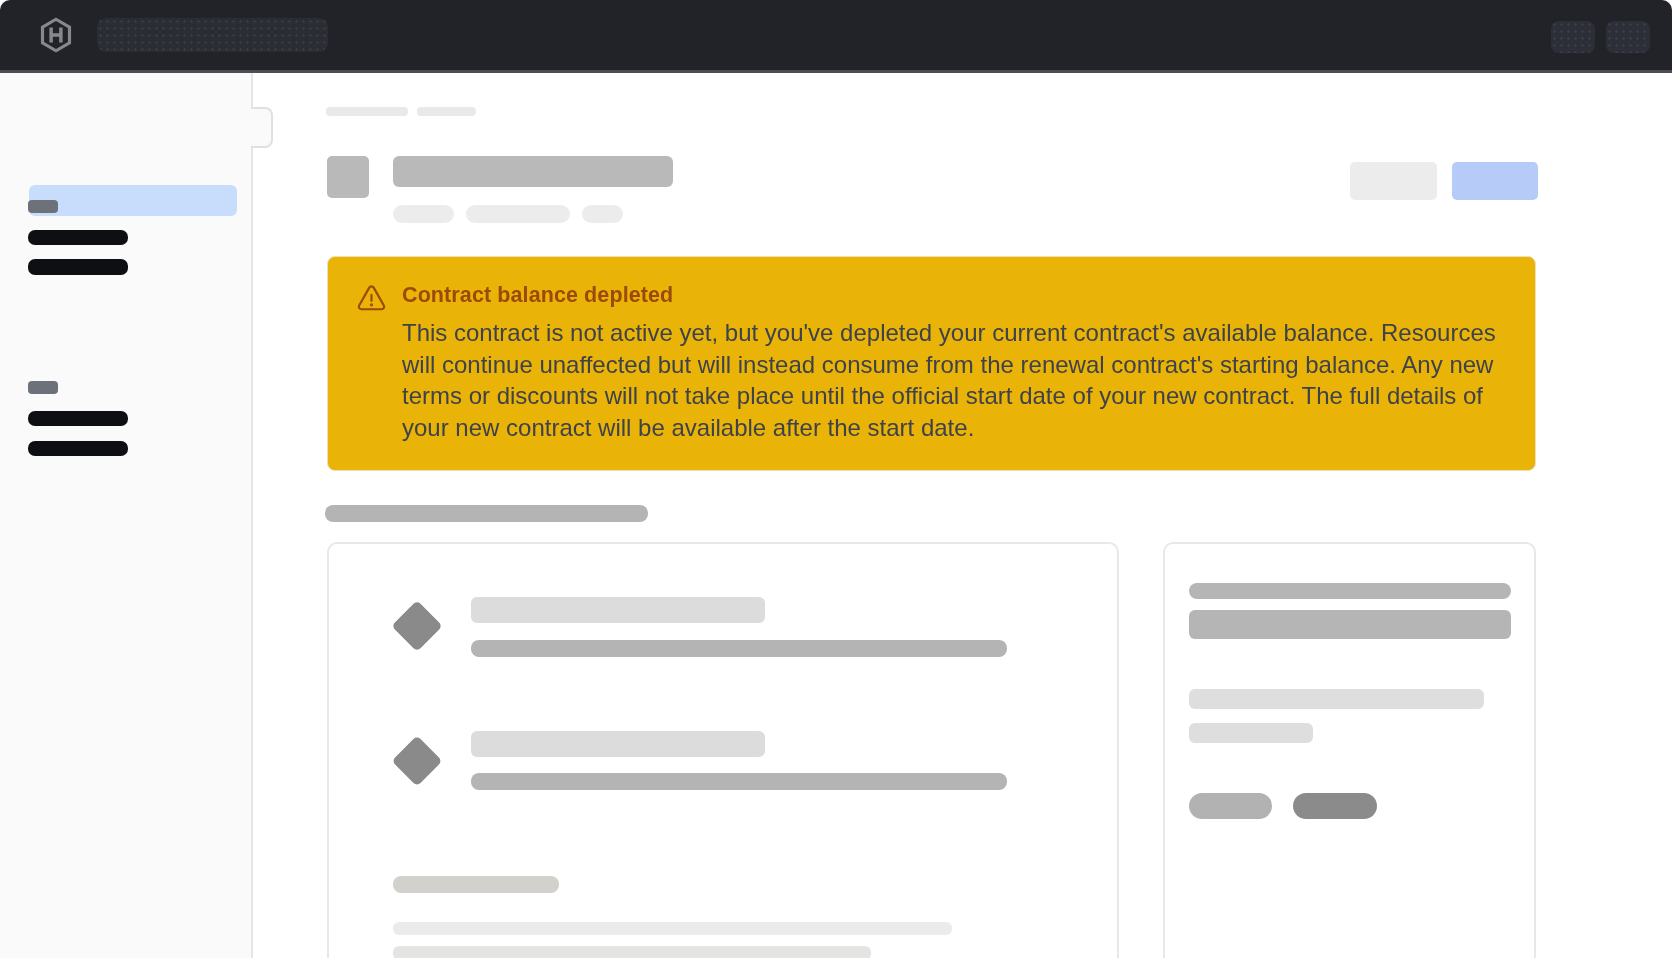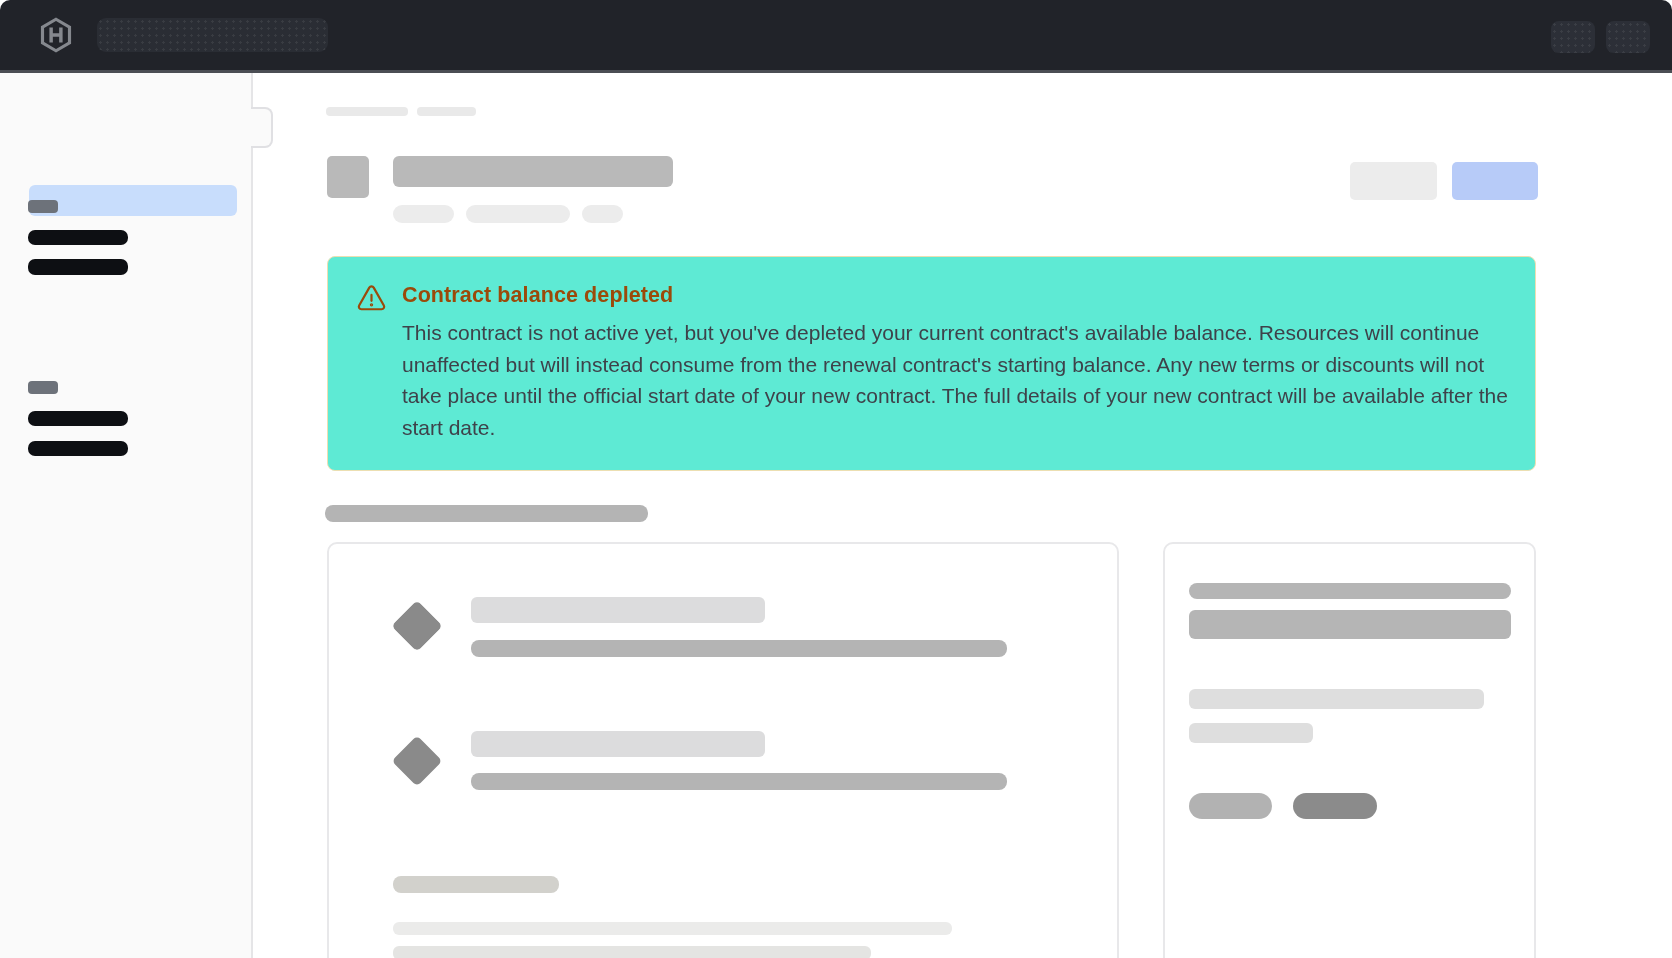--- a/index.html
+++ b/index.html
@@ -119,42 +119,42 @@
     width: 86px; height: 38px;
     background: #b7cbf8;
     border-radius: 5px;
   }
 
   
   .alert {
     position: absolute;
     left: 327px; top: 256px;
     width: 1209px; height: 215px;
-    background: #5eead4;
+    background: #eab308;
     border: 1px solid #ecdfb2;
     border-radius: 8px;
   }
   .alert-icon {
     position: absolute;
     left: 28px; top: 26px;
     width: 31px; height: 31px;
   }
   .alert-title {
     position: absolute;
     left: 74px; top: 26px;
     font-size: 21.5px;
     font-weight: bold;
     color: #9b4a0a;
     letter-spacing: 0.1px;
   }
   .alert-body {
     position: absolute;
     left: 74px; top: 60px;
     width: 1108px;
-    font-size: 21px;
+    font-size: 24px;
     line-height: 31.5px;
     color: #3e424a;
   }
 
   
   .card {
     position: absolute;
     top: 542px;
     height: 500px;
     background: #ffffff;

